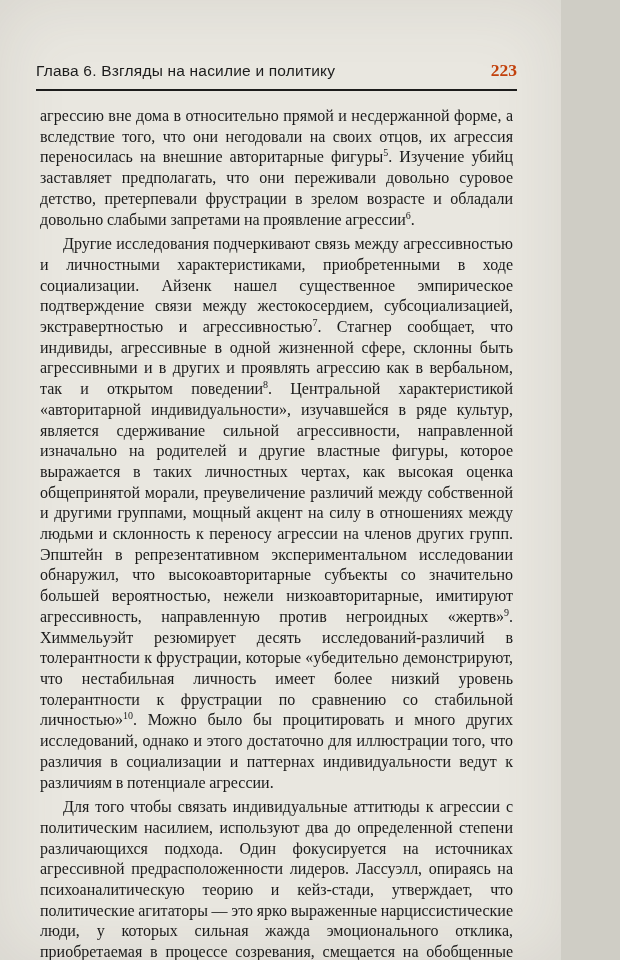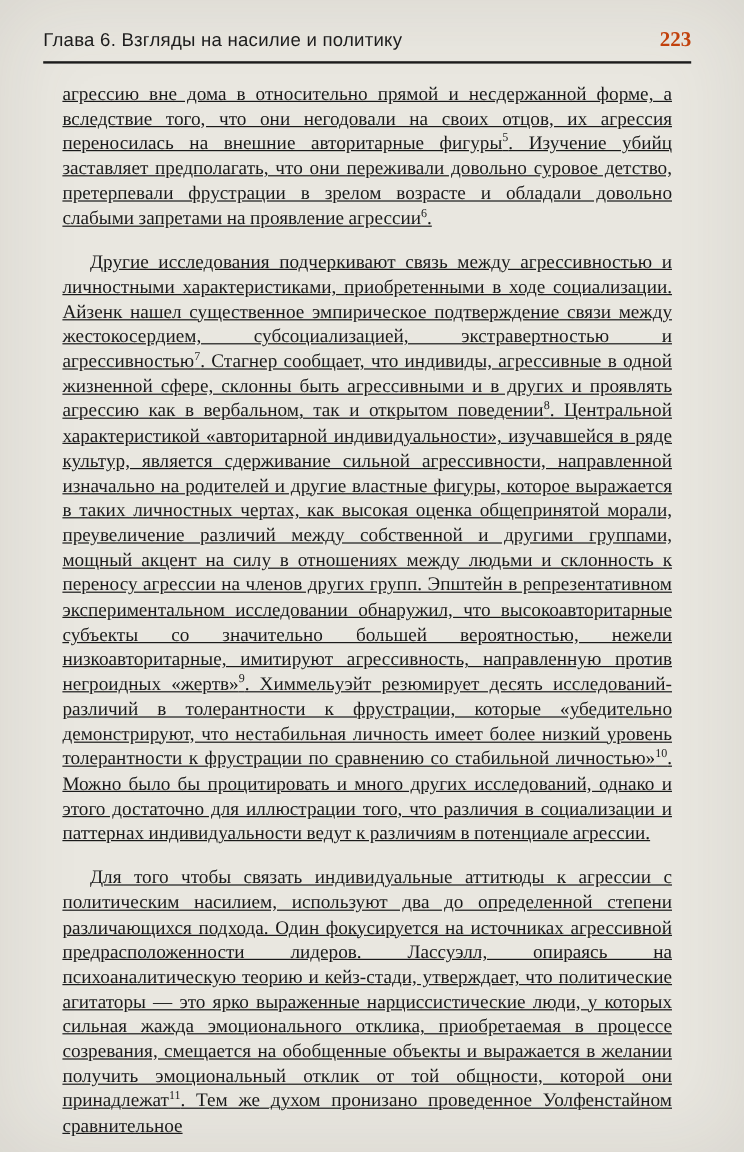--- a/index.html
+++ b/index.html
@@ -2,27 +2,27 @@
 <html lang="ru"><head>
 <meta charset="utf-8">
 <style>
   html, body {
     margin: 0;
     padding: 0;
     background: #cfcdc5;
   }
   .page {
     position: relative;
-    width: 620px;
+    width: 561px;
     height: 960px;
     margin: 0;
     box-sizing: border-box;
     background: #e9e7e0;
     color: #1a1a1a;
-    padding: 22px 44px 0 36px;
+    padding: 60px 44px 0 36px;
     overflow: hidden;
     box-shadow: inset 0 0 70px rgba(90, 85, 70, 0.12);
     font-family: "Liberation Serif", serif;
   }
   .running-head {
     display: flex;
     justify-content: space-between;
     align-items: baseline;
   }
   .chapter-title {
@@ -45,22 +45,21 @@
   .body-text {
     margin-top: 15px;
     font-size: 16px;
     line-height: 20.7px;
     text-align: justify;
     hyphens: auto;
     -webkit-hyphens: auto;
     word-spacing: -0.3px;
   }
   .body-text p {
-    margin: 16px;
-    text-decoration: underline;
+    margin: 4px;
   }
   .body-text p.indent {
     text-indent: 23px;
   }
   .body-text sup {
     font-size: 10px;
     line-height: 0;
     vertical-align: super;
   }
 </style>

